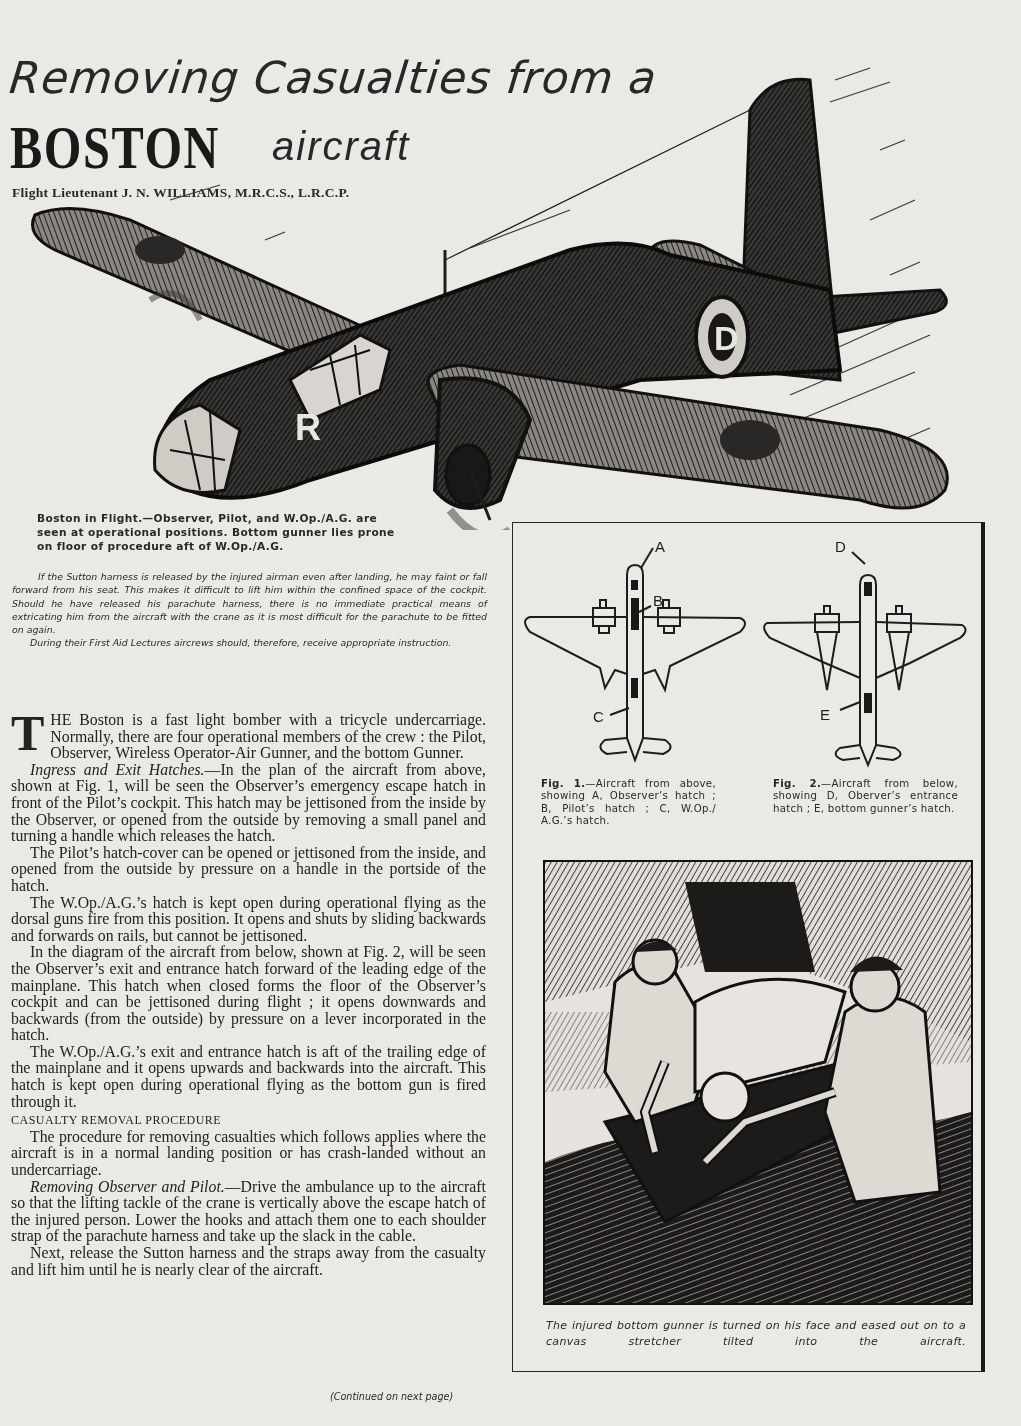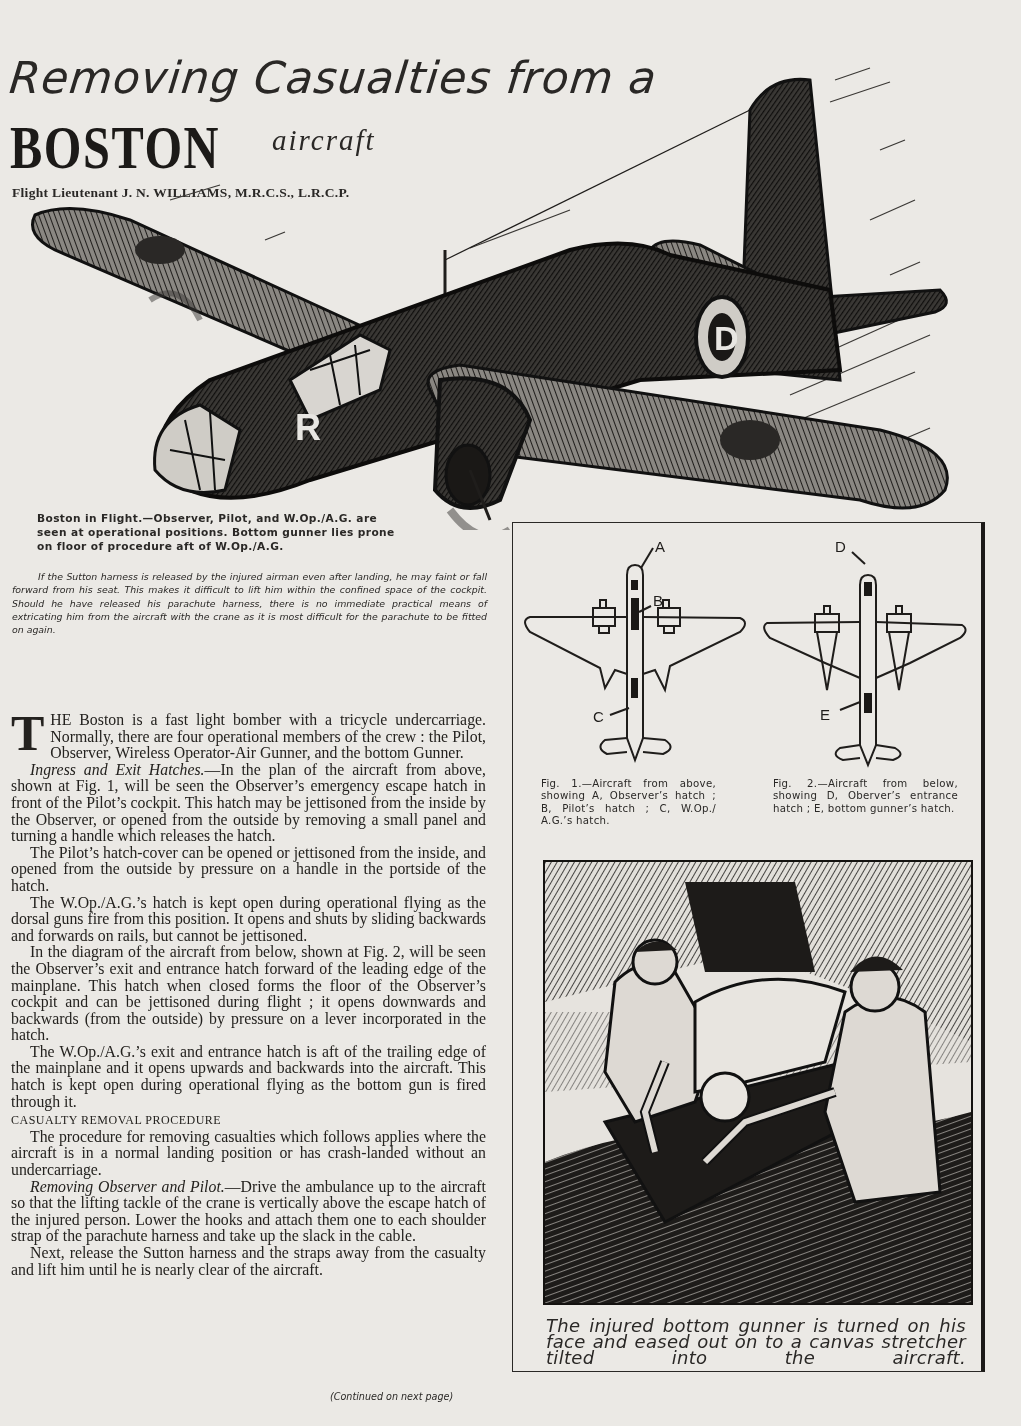--- a/index.html
+++ b/index.html
@@ -2,21 +2,21 @@
 <html><head>
 <meta charset="utf-8">
 <style>
   * { box-sizing: border-box; margin: 0; padding: 0; }
   html, body { width: 1021px; height: 1426px; background: #ebe9e5; overflow: hidden; }
   body { position: relative; color: #1f1d1b; font-family: "Liberation Serif", serif; }
 
   .title-line1 { position: absolute; left: 10px; top: 52px; font-family: "DejaVu Sans", sans-serif; font-style: italic; font-size: 44px; letter-spacing: 1px; color: #2a2826; font-weight: normal; transform: skewX(-6deg); }
   .title-line2 { position: absolute; left: 10px; top: 112px; white-space: nowrap; }
   .title-boston { font-family: "Liberation Serif", serif; font-weight: bold; font-size: 62px; letter-spacing: 2px; color: #1c1a18; transform: scaleX(0.78); transform-origin: left; display: inline-block; }
-  .title-aircraft { position: absolute; left: 262px; top: 12px; font-family: Liberation Serif, serif; font-style: italic; font-size: 29px; color: #2a2826; letter-spacing: 2px; }
+  .title-aircraft { position: absolute; left: 262px; top: 12px; font-family: Liberation Sans, sans-serif; font-style: italic; font-size: 40px; color: #2a2826; letter-spacing: 2px; }
   .byline { position: absolute; left: 12px; top: 185px; font-family: Liberation Serif, serif; font-weight: bold; font-size: 13.5px; color: #2a2826; letter-spacing: 0.3px; }
 
   .plane-art { position: absolute; left: 10px; top: 50px; width: 1000px; height: 480px; }
 
   .fig-caption-top { position: absolute; left: 37px; top: 511px; width: 360px; font-family: "DejaVu Sans", sans-serif; font-weight: bold; font-size: 10.6px; line-height: 14.2px; color: #2a2826; letter-spacing: 0.4px; }
 
   .intro { position: absolute; left: 12px; top: 570px; width: 475px; font-family: "DejaVu Sans", sans-serif; font-style: italic; font-size: 9.4px; line-height: 13.3px; color: #2a2826; text-align: justify; }
   .intro p { text-indent: 18px; }
   .intro p:first-child { text-indent: 26px; }
 
@@ -24,27 +24,27 @@
   .body-text p { text-indent: 19px; }
   .body-text p.first { text-indent: 0; }
   .dropcap { float: left; font-size: 50px; line-height: 38px; margin: 2px 6px 0 0; font-weight: bold; font-family: "Liberation Serif", serif; }
   .body-text h3 { font-weight: normal; font-size: 12px; letter-spacing: 0.5px; margin-top: 2px; }
   .body-text em { }
   .continued { position: absolute; left: 330px; top: 1391px; font-family: "DejaVu Sans", sans-serif; font-style: italic; font-size: 9.6px; color: #2a2826; }
 
   .frame { position: absolute; left: 512px; top: 522px; width: 473px; height: 850px; border-top: 1.5px solid #2a2826; border-left: 1.5px solid #2a2826; border-bottom: 1.5px solid #2a2826; border-right: 4px solid #1c1a18; }
   .diagrams { position: absolute; left: 515px; top: 530px; width: 465px; height: 240px; }
   .fig-cap { position: absolute; top: 778px; width: 175px; font-family: "DejaVu Sans", sans-serif; font-size: 10.2px; line-height: 12.4px; color: #2a2826; letter-spacing: 0.3px; text-align: justify; }
-  .fig-cap b { font-weight: normal; }
+  .fig-cap b { font-weight: bold; }
   .fig1-cap { left: 541px; }
   .fig2-cap { left: 773px; width: 185px; }
 
   .illus { position: absolute; left: 543px; top: 860px; width: 430px; height: 445px; background: #1d1b19; border: 2px solid #141210; overflow: hidden; }
   .illus svg { display: block; }
-  .illus-caption { position: absolute; left: 546px; top: 1318px; width: 420px; font-family: "DejaVu Sans", sans-serif; font-style: italic; font-size: 18px; line-height: 16px; color: #2a2826; text-align: justify; text-align-last: justify; letter-spacing: 0.3px; }
+  .illus-caption { position: absolute; left: 546px; top: 1318px; width: 420px; font-family: "DejaVu Sans", sans-serif; font-style: italic; font-size: 11px; line-height: 16px; color: #2a2826; text-align: justify; text-align-last: justify; letter-spacing: 0.3px; }
 </style>
 </head>
 <body>
 
 <h1 class="title-line1">Removing Casualties from a</h1>
 <div class="title-line2">
   <span class="title-boston">BOSTON</span>
   <span class="title-aircraft">aircraft</span>
 </div>
 <div class="byline">Flight Lieutenant J. N. WILLIAMS, M.R.C.S., L.R.C.P.</div>
@@ -107,20 +107,21 @@
   <line x1="460" y1="420" x2="480" y2="470" stroke="#1f1d1b" stroke-width="3"></line>
 
   <path d="M 440 460 Q 470 500 500 480" fill="none" stroke="#3a3835" stroke-width="8" opacity="0.5"></path>
   <path d="M 140 250 Q 170 230 190 270" fill="none" stroke="#3a3835" stroke-width="6" opacity="0.5"></path>
 </svg>
 
 <div class="fig-caption-top">Boston in Flight.—Observer, Pilot, and W.Op./A.G. are seen at operational positions.  Bottom gunner lies prone on floor of procedure aft of W.Op./A.G.</div>
 
 <div class="intro">
   <p>If the Sutton harness is released by the injured airman even after landing, he may faint or fall forward from his seat.  This makes it difficult to lift him within the confined space of the cockpit.  Should he have released his parachute harness, there is no immediate practical means of extricating him from the aircraft with the crane as it is most difficult for the parachute to be fitted on again.</p>
+  <p>During their First Aid Lectures aircrews should, therefore, receive appropriate instruction.</p>
 </div>
 
 <div class="body-text">
   <p class="first"><span class="dropcap">T</span><span>HE Boston is a fast light bomber with a tricycle undercarriage.  Normally, there are four operational members of the crew :  the Pilot, Observer, Wireless Operator-Air Gunner, and the bottom Gunner.</span></p>
   <p><em>Ingress and Exit Hatches.</em><span>—In the plan of the aircraft from above, shown at Fig. 1, will be seen the Observer’s emergency escape hatch in front of the Pilot’s cockpit.  This hatch may be jettisoned from the inside by the Observer, or opened from the outside by removing a small panel and turning a handle which releases the hatch.</span></p>
   <p>The Pilot’s hatch-cover can be opened or jettisoned from the inside, and opened from the outside by pressure on a handle in the portside of the hatch.</p>
   <p>The W.Op./A.G.’s hatch is kept open during operational flying as the dorsal guns fire from this position.  It opens and shuts by sliding backwards and forwards on rails, but cannot be jettisoned.</p>
   <p>In the diagram of the aircraft from below, shown at Fig. 2, will be seen the Observer’s exit and entrance hatch forward of the leading edge of the mainplane.  This hatch when closed forms the floor of the Observer’s cockpit and can be jettisoned during flight ;  it opens downwards and backwards (from the outside) by pressure on a lever incorporated in the hatch.</p>
   <p>The W.Op./A.G.’s exit and entrance hatch is aft of the trailing edge of the mainplane and it opens upwards and backwards into the aircraft.  This hatch is kept open during operational flying as the bottom gun is fired through it.</p>
   <h3>CASUALTY REMOVAL PROCEDURE</h3>

